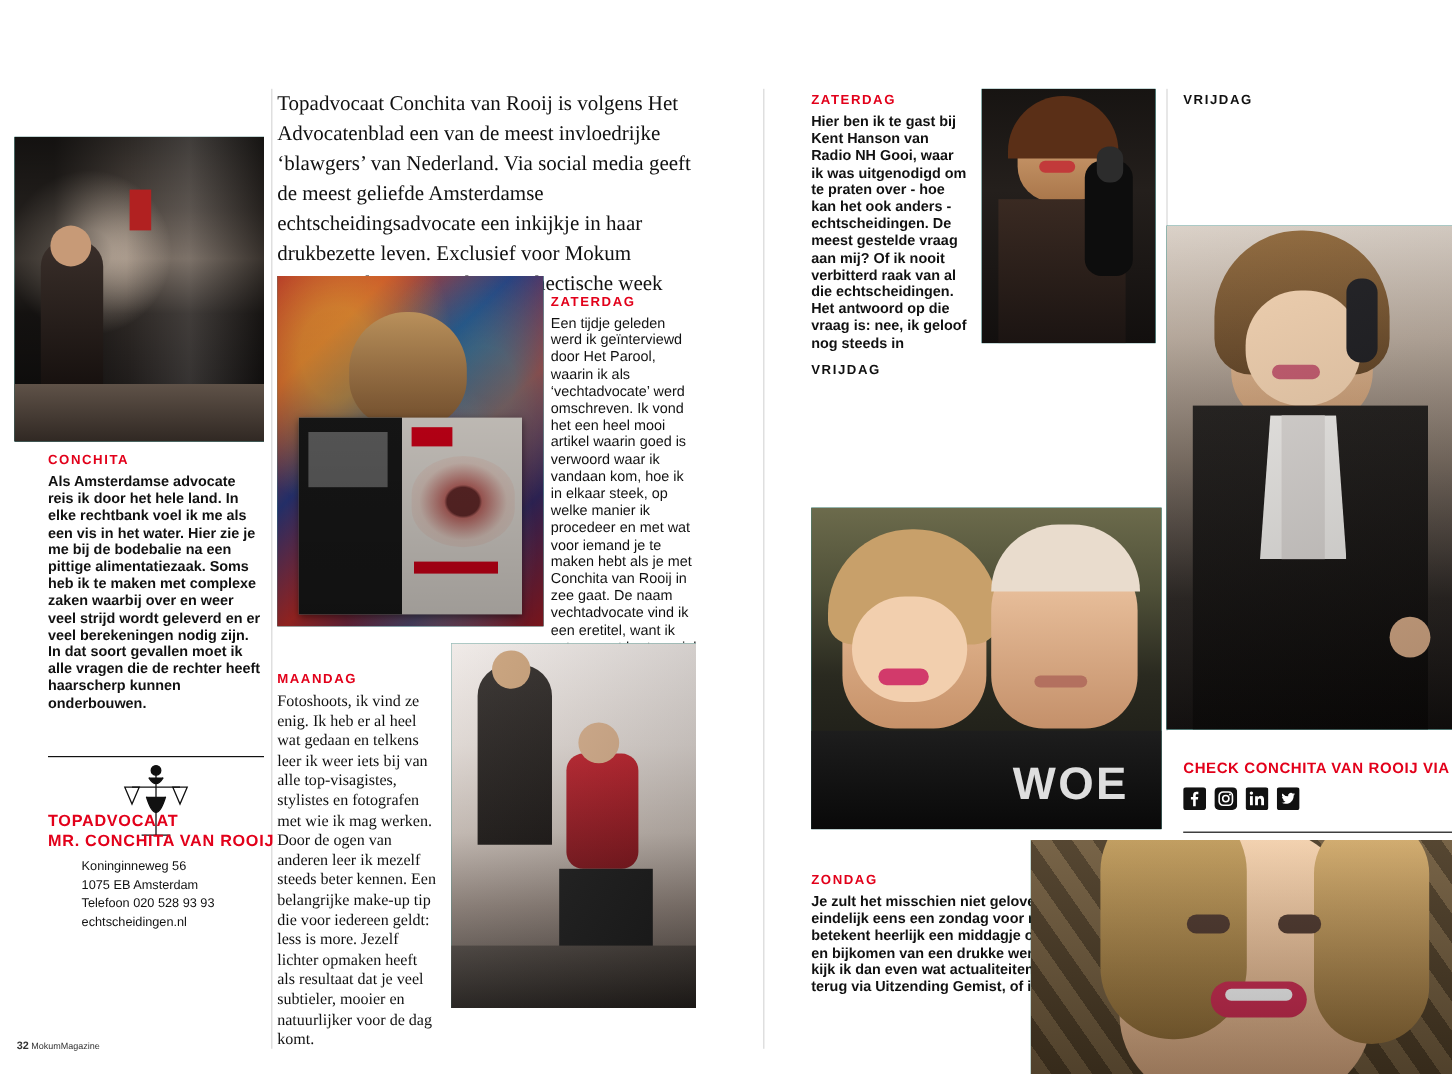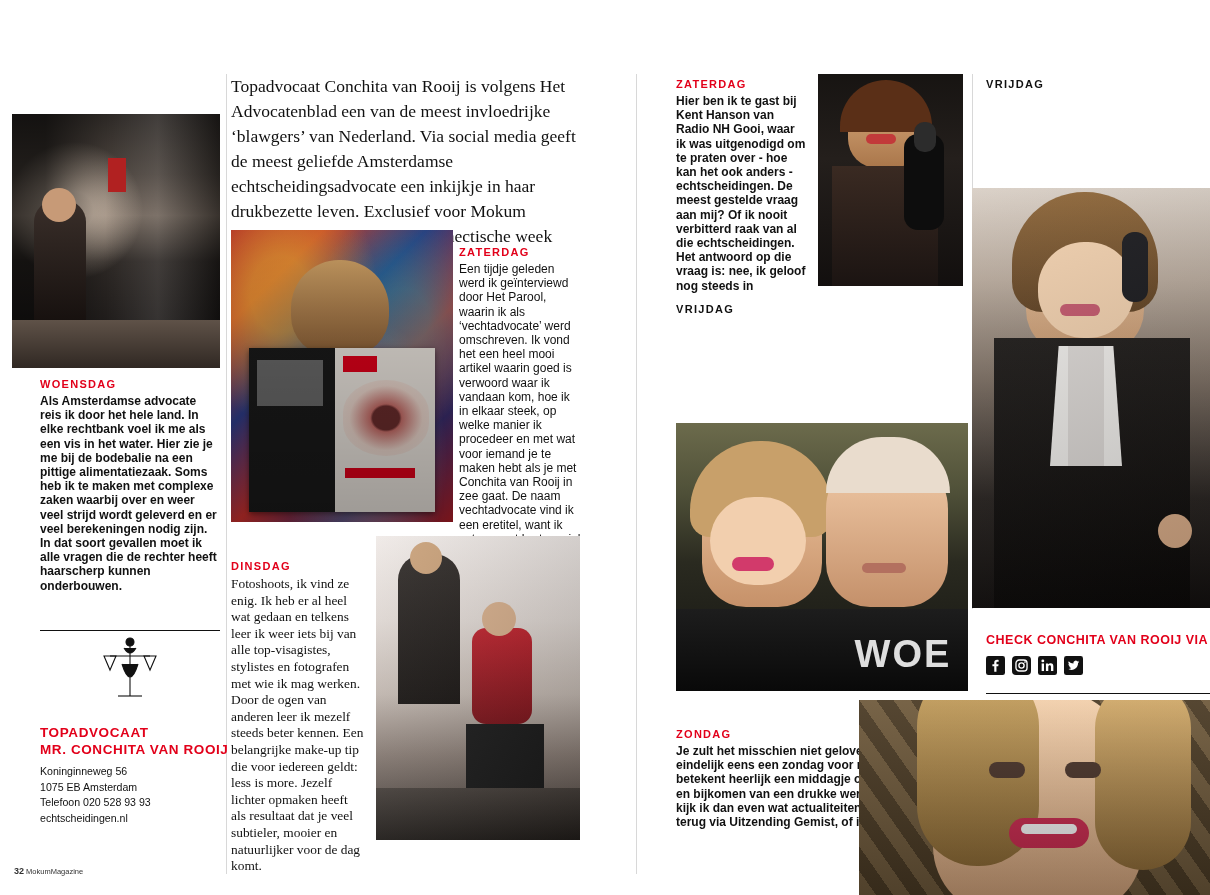--- a/index.html
+++ b/index.html
@@ -28,21 +28,21 @@
   .mast-sub{
     position:absolute;left:221px;top:21px;
     font-family:"Liberation Sans", sans-serif;
     font-weight:bold;font-size:9.5px;letter-spacing:1.4px;color:#111;
   }
 
   
   .vrule{position:absolute;width:1px;background:#d8d8d8;}
 
   
-  .photo{position:absolute;overflow:hidden;background:#0f766e;text-align:center;}
+  .photo{position:absolute;overflow:hidden;background:#0f766e;}
   .daytitle{
     font-family:"Liberation Sans", sans-serif;
     font-weight:bold;font-size:11px;letter-spacing:1.3px;color:#e2001a;
     margin:0 0 4px 0;
   }
   .daytitle.dark{color:#111;}
   .body-serif{
     font-family:"Liberation Serif", serif;
     font-size:13.4px;line-height:16.6px;color:#111;text-align:left;
   }
@@ -54,28 +54,28 @@
   .intro{
     font-family:"Liberation Serif", serif;
     font-size:17.5px;line-height:25px;color:#111;
   }
 
   
   #left-photo{left:12px;top:114px;width:208px;height:254px;}
   #maandag-block{position:absolute;left:40px;top:378px;width:180px;}
   #left-divider{position:absolute;left:40px;top:630px;width:180px;height:1px;background:#111;}
   #logo-mark{position:absolute;left:100px;top:636px;width:60px;height:68px;}
-  #address-block{position:absolute;left:40px;top:724px;width:190px;}
+  #address-block{position:absolute;left:40px;top:675px;width:190px;}
   .addr-title{
     font-family:"Liberation Sans", sans-serif;
     font-weight:bold;font-size:13.5px;letter-spacing:0.6px;color:#e2001a;line-height:17px;
   }
   .addr-lines{
     font-family:"Liberation Sans", sans-serif;
-    font-size:10.6px;line-height:15.5px;color:#111;margin-top:6px;
+    font-size:10.6px;line-height:15.5px;color:#111;margin-top:6px;margin-left:28px;
   }
   #pagenum{position:absolute;left:14px;top:866px;
     font-family:"Liberation Sans", sans-serif;font-size:7.5px;color:#333;}
   #pagenum b{font-size:9px;}
 
   
   #intro-text{position:absolute;left:231px;top:74px;width:356px;}
   #dinsdag-photo{left:231px;top:230px;width:222px;height:292px;}
   #dinsdag-text{position:absolute;left:459px;top:246px;width:122px;}
   #woensdag-block{position:absolute;left:231px;top:560px;width:133px;}
@@ -119,21 +119,21 @@
         radial-gradient(circle at 30% 38%, rgba(255,235,215,.55) 0 9%, rgba(0,0,0,0) 32%),
         linear-gradient(180deg,#2b2724 0%,#4a423c 24%,#6e6258 40%,#2c2724 58%,#151313 100%)"></div>
     <div class="ph" style="background:linear-gradient(90deg,rgba(0,0,0,.55) 0 16%,rgba(0,0,0,0) 45%,rgba(255,255,255,.10) 70%,rgba(0,0,0,.5) 100%)"></div>
     <div style="position:absolute;left:22px;top:86px;width:52px;height:120px;background:linear-gradient(180deg,#3a2f2a,#17110f);border-radius:22px 22px 0 0"></div>
     <div style="position:absolute;left:30px;top:74px;width:34px;height:34px;border-radius:50%;background:#c79a77"></div>
     <div style="position:absolute;left:0;top:206px;width:208px;height:48px;background:linear-gradient(180deg,#5f5248,#302823)"></div>
     <div style="position:absolute;left:96px;top:44px;width:18px;height:34px;background:#b12121"></div>
   </div>
 
   <div id="maandag-block">
-    <div class="daytitle">WOENSDAG</div>
+    <div class="daytitle">CONCHITA</div>
     <div class="body-sans bold">Als Amsterdamse advocate reis ik door het hele land. In elke rechtbank voel ik me als een vis in het water. Hier zie je me bij de bodebalie na een pittige alimentatiezaak. Soms heb ik te maken met complexe zaken waarbij over en weer veel strijd wordt geleverd en er veel berekeningen nodig zijn. In dat soort gevallen moet ik alle vragen die de rechter heeft haarscherp kunnen onderbouwen.</div>
   </div>
 
   <div id="left-divider"></div>
 
   <div id="logo-mark">
     <svg viewBox="0 0 60 68" width="60" height="68">
       <g stroke="#111" stroke-width="1.1" fill="none">
         <line x1="30" y1="8" x2="30" y2="60"></line>
         <line x1="10" y1="20" x2="50" y2="20"></line>
@@ -181,21 +181,21 @@
     <div style="position:absolute;left:26px;top:130px;width:66px;height:46px;background:#6a6a6a"></div>
     <div style="position:absolute;left:0;top:0;width:222px;height:292px;background:linear-gradient(180deg,rgba(0,0,0,.12),rgba(0,0,0,.34))"></div>
   </div>
 
   <div id="dinsdag-text">
     <div class="daytitle">ZATERDAG</div>
     <div class="body-sans">Een tijdje geleden werd ik geïnterviewd door Het Parool, waarin ik als ‘vechtadvocate’ werd omschreven. Ik vond het een heel mooi artikel waarin goed is verwoord waar ik vandaan kom, hoe ik in elkaar steek, op welke manier ik procedeer en met wat voor iemand je te maken hebt als je met Conchita van Rooij in zee gaat. De naam vechtadvocate vind ik een eretitel, want ik zet me met hart en ziel voor mijn cliënten in en vecht door tot de laatste snik. Maar één ding vind ik heel belangrijk: ik verlies nooit het belang van de kinderen uit het oog.</div>
   </div>
 
   <div id="woensdag-block">
-    <div class="daytitle">DINSDAG</div>
+    <div class="daytitle">MAANDAG</div>
     <div class="body-serif">Fotoshoots, ik vind ze enig. Ik heb er al heel wat gedaan en telkens leer ik weer iets bij van alle top-visagistes, stylistes en fotografen met wie ik mag werken. Door de ogen van anderen leer ik mezelf steeds beter kennen. Een belangrijke make-up tip die voor iedereen geldt: less is more. Jezelf lichter opmaken heeft als resultaat dat je veel subtieler, mooier en natuurlijker voor de dag komt.</div>
   </div>
 
   <div class="photo" id="woensdag-photo">
     <div class="ph" style="background:linear-gradient(180deg,#efe9e6 0%,#e3dbd6 28%,#c9beb6 52%,#8d8078 72%,#3b3430 100%)"></div>
     <div style="position:absolute;left:22px;top:18px;width:62px;height:150px;background:linear-gradient(180deg,#2a2522,#15110f);border-radius:26px 26px 0 0"></div>
     <div style="position:absolute;left:34px;top:6px;width:32px;height:32px;border-radius:50%;background:#caa077"></div>
     <div style="position:absolute;left:96px;top:92px;width:60px;height:96px;background:linear-gradient(180deg,#c1202b,#7c1219);border-radius:14px"></div>
     <div style="position:absolute;left:106px;top:66px;width:34px;height:34px;border-radius:50%;background:#d9b08c"></div>
     <div style="position:absolute;left:90px;top:188px;width:78px;height:92px;background:#1a1a1a"></div>

